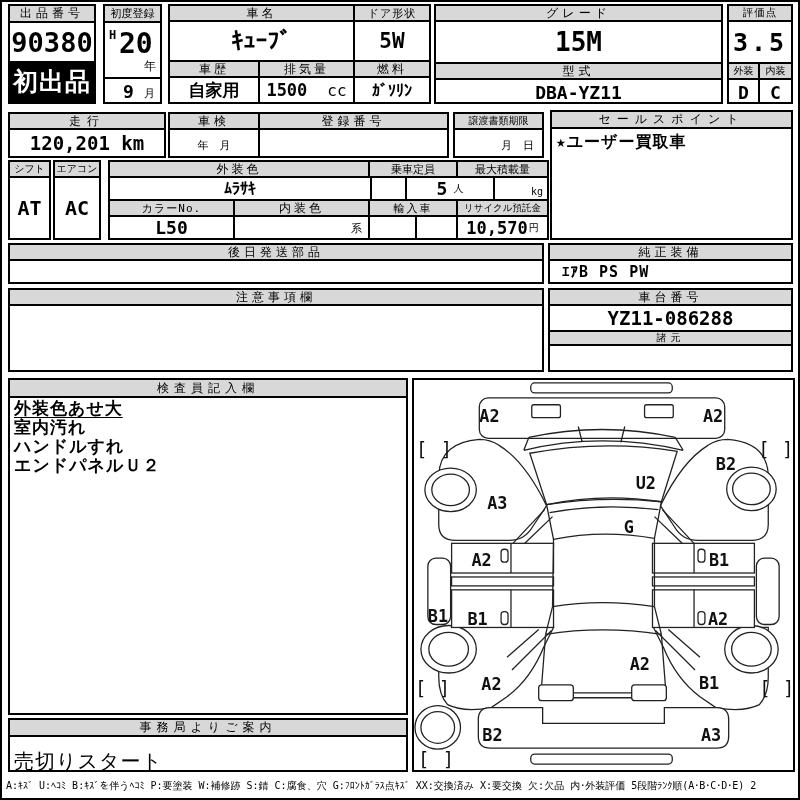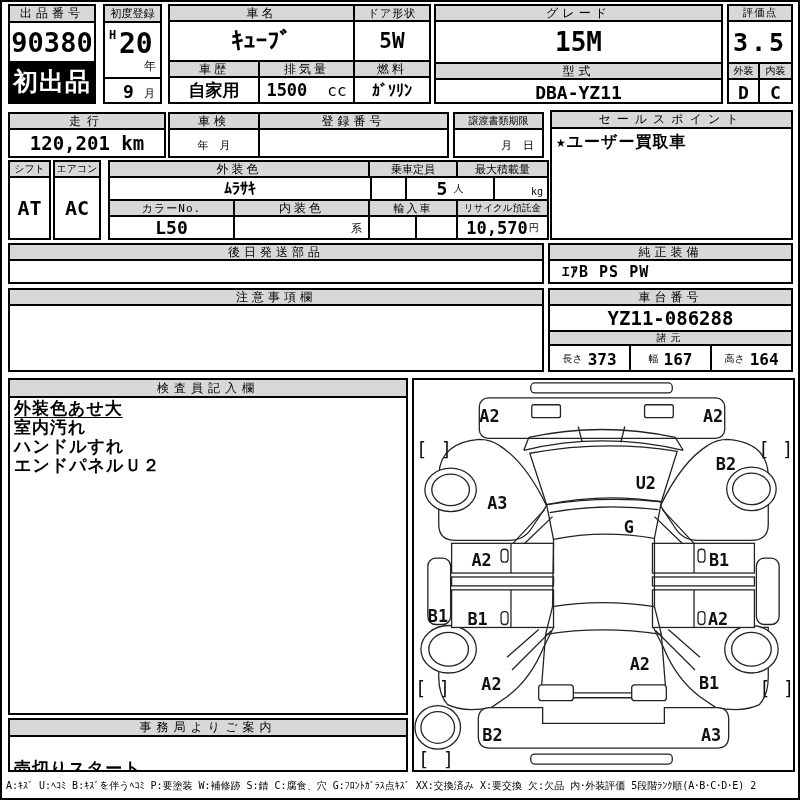--- a/index.html
+++ b/index.html
@@ -170,49 +170,35 @@
 
 <div class="box" style="left:8px;top:288px;width:536px;height:84px">
   <div class="hd" style="height:16px">注意事項欄</div>
   <div></div>
 </div>
 
 <div class="box" style="left:548px;top:288px;width:245px;height:84px">
   <div class="hd" style="height:16px">車台番号</div>
   <div class="val bb" style="height:24px;font-size:19px">YZ11-086288</div>
   <div class="hd" style="height:14px;font-size:10px">諸元</div>
-  <div class="row" style="height:26px">
-    <div class="cell val" style="flex:1">
-      <span style="font-size:10px;font-weight:normal">長さ</span>
-      <span style="font-size:16px;margin-left:5px">373</span>
-    </div>
-    <div class="cell val" style="flex:1">
-      <span style="font-size:10px;font-weight:normal">幅</span>
-      <span style="font-size:16px;margin-left:5px">167</span>
-    </div>
-    <div class="cell val" style="flex:1">
-      <span style="font-size:10px;font-weight:normal">高さ</span>
-      <span style="font-size:16px;margin-left:5px">164</span>
-    </div>
-  </div>
 </div>
 
 <div class="box" style="left:8px;top:378px;width:400px;height:337px">
   <div class="hd" style="height:18px;letter-spacing:5px">検査員記入欄</div>
   <div style="padding:1px 4px">
     <div class="note u">外装色あせ大</div>
     <div class="note">室内汚れ</div>
     <div class="note">ハンドルすれ</div>
     <div class="note">エンドパネルＵ２</div>
   </div>
 </div>
 
 <div class="box" style="left:8px;top:718px;width:400px;height:54px">
   <div class="hd" style="height:17px;letter-spacing:5px">事務局よりご案内</div>
-  <div style="padding:20px 4px;font-size:17px;font-weight:bold;letter-spacing:1px">売切りスタート</div>
+  <div style="padding:11px 4px;font-size:20px;font-weight:normal;letter-spacing:1px">売切りスタート</div>
 </div>
 
 <div class="box" style="left:412px;top:378px;width:383px;height:394px">
 <svg width="379" height="390" viewBox="0 0 383 394" preserveAspectRatio="none" style="display:block">
   <g fill="none" stroke="#222" stroke-width="1.3">
     <path d="M66,60 C40,62 26,74 25,96 L25,146 Q25,162 42,162 L96,162 Q112,162 120,148 L134,127 Q112,82 86,66 Q77,60 66,60 Z"></path>
     <path d="M317,60 C343,62 357,74 358,96 L358,146 Q358,162 341,162 L287,162 Q271,162 263,148 L249,127 Q271,82 297,66 Q306,60 317,60 Z"></path>
     <path d="M25,250 L141,250 L131,270 Q118,302 94,320 L78,331 Q50,336 34,328 Q25,318 25,300 Z"></path>
     <path d="M358,250 L242,250 L252,270 Q265,302 289,320 L305,331 Q333,336 349,328 Q358,318 358,300 Z"></path>
     <g fill="#fff">

